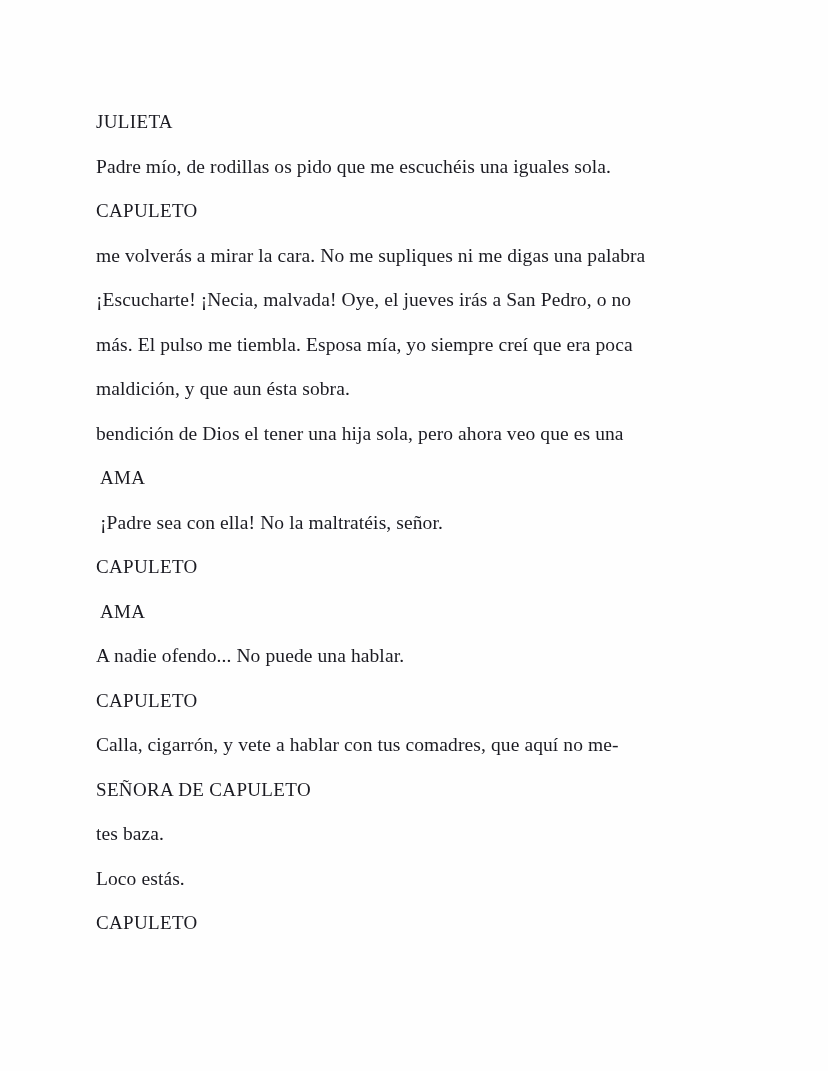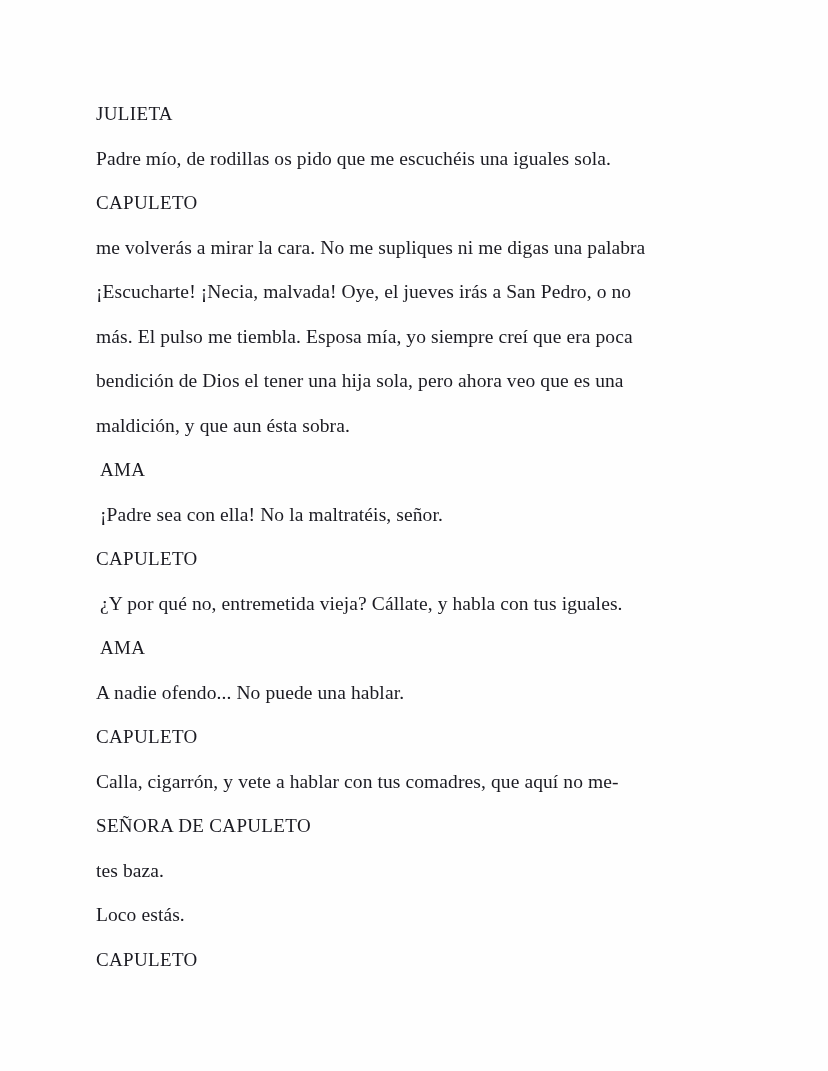--- a/index.html
+++ b/index.html
@@ -16,21 +16,21 @@
   .page {
     position: relative;
     width: 828px;
     height: 1071px;
     background: #fefefe;
     overflow: hidden;
   }
   .text-column {
     position: absolute;
     left: 96px;
-    top: 92px;
+    top: 100px;
     width: 600px;
   }
   .line {
     display: block;
     font-size: 19.5px;
     line-height: 44.5px;
     color: #1b1b22;
     white-space: pre;
     letter-spacing: 0.1px;
   }
@@ -49,26 +49,25 @@
 <body>
 
 <div class="page" style="background: rgb(254, 254, 254);">
   <div class="text-column" style="color: rgb(27, 27, 34);">
       <span class="line speaker">JULIETA</span>
       <span class="line dialogue">Padre mío, de rodillas os pido que me escuchéis una iguales sola.</span>
       <span class="line speaker">CAPULETO</span>
       <span class="line dialogue">me volverás a mirar la cara. No me supliques ni me digas una palabra</span>
       <span class="line dialogue">¡Escucharte! ¡Necia, malvada! Oye, el jueves irás a San Pedro, o no</span>
       <span class="line dialogue">más. El pulso me tiembla. Esposa mía, yo siempre creí que era poca</span>
+      <span class="line dialogue">maldición, y que aun ésta sobra.</span>
       <span class="line dialogue">bendición de Dios el tener una hija sola, pero ahora veo que es una</span>
-      <span class="line dialogue">maldición, y que aun ésta sobra.</span>
       <span class="line speaker indent">AMA</span>
       <span class="line dialogue indent">¡Padre sea con ella! No la maltratéis, señor.</span>
       <span class="line speaker">CAPULETO</span>
-      <span class="line dialogue indent">¿Y por qué no, entremetida vieja? Cállate, y habla con tus iguales.</span>
       <span class="line speaker indent">AMA</span>
       <span class="line dialogue">A nadie ofendo... No puede una hablar.</span>
       <span class="line speaker">CAPULETO</span>
       <span class="line dialogue">Calla, cigarrón, y vete a hablar con tus comadres, que aquí no me-</span>
       <span class="line speaker">SEÑORA DE CAPULETO</span>
       <span class="line dialogue">tes baza.</span>
       <span class="line dialogue">Loco estás.</span>
       <span class="line speaker">CAPULETO</span>
     </div>
 </div>

